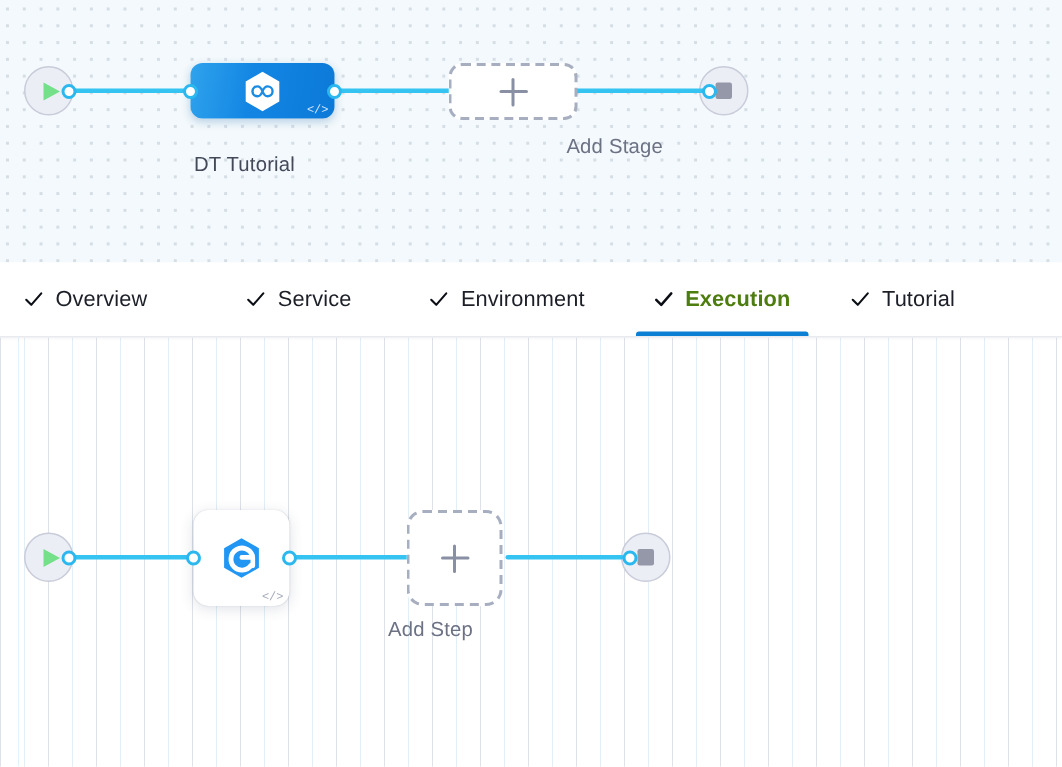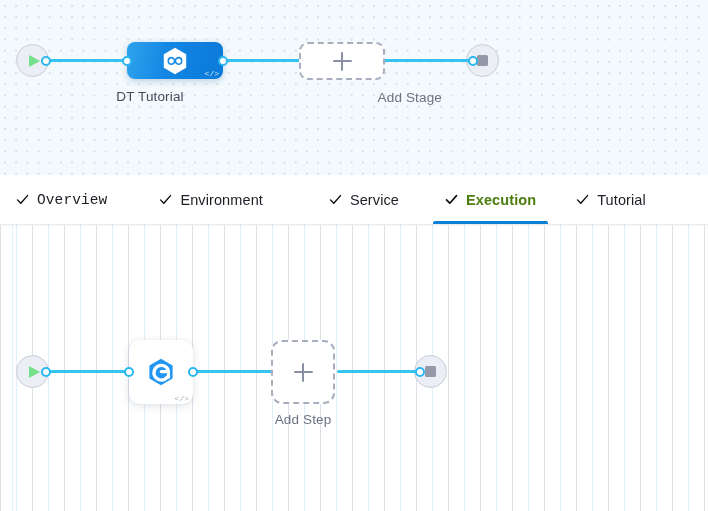--- a/index.html
+++ b/index.html
@@ -285,62 +285,62 @@
 
     <div class="stage-node" style="left:127px; top:42px;">
       <svg class="hex-icon" viewBox="0 0 26 28">
         <path d="M13 0.8 L24.2 7.3 L24.2 20.7 L13 27.2 L1.8 20.7 L1.8 7.3 Z" fill="#ffffff"></path>
         <path d="M9.6 10.6 a3.3 3.3 0 1 0 0 6.6 c1.9 0 2.7 -1.5 3.4 -3.3 c0.7 -1.8 1.5 -3.3 3.4 -3.3 a3.3 3.3 0 1 1 0 6.6 c-1.9 0 -2.7 -1.5 -3.4 -3.3 c-0.7 -1.8 -1.5 -3.3 -3.4 -3.3 Z" fill="none" stroke="#1b8ce4" stroke-width="1.6" stroke-linecap="round"></path>
       </svg>
       <span class="corner-code">&lt;/&gt;</span>
     </div>
     <div class="port" style="left:122px; top:56px;"></div>
     <div class="port" style="left:218px; top:56px;"></div>
-    <div class="node-caption" style="position:absolute; left:0; width:300px; top:89px; text-align:center; margin:0;">DT Tutorial</div>
+    <div class="node-caption" style="position:absolute; left:0; width:300px; top:89px; text-align:center; margin:13px;">DT Tutorial</div>
 
     <div class="add-node add-stage-box" style="left:299px; top:42px;">
       <div class="plus"></div>
     </div>
     <div class="add-caption" style="left:242px; width:200px; top:90px; text-align:right;">Add Stage</div>
 
     <div class="terminal" style="left:466px; top:44px;">
       <div class="stop-sq"></div>
     </div>
     <div class="port" style="left:468px; top:56px;"></div>
   </div>
 
   <div class="tab-bar">
 
-    <div class="tab" style="margin-left:16px;font-family:Liberation Mono, monospace;">
+    <div class="tab" style="margin-left:16px;">
       <span class="tab-check">
         <svg viewBox="0 0 14 14" width="13" height="13">
           <path d="M1.6 7.4 L5.2 11 L12.4 2.8" fill="none" stroke="currentColor" stroke-width="1.5" stroke-linecap="round" stroke-linejoin="round"></path>
         </svg>
       </span>
       <span class="tab-label">Overview</span>
 
     </div>
 
+    <div class="tab" style="margin-left:66px;">
+      <span class="tab-check">
+        <svg viewBox="0 0 14 14" width="13" height="13">
+          <path d="M1.6 7.4 L5.2 11 L12.4 2.8" fill="none" stroke="currentColor" stroke-width="1.5" stroke-linecap="round" stroke-linejoin="round"></path>
+        </svg>
+      </span>
+      <span class="tab-label">Service</span>
+
+    </div>
+
     <div class="tab" style="margin-left:52px;">
       <span class="tab-check">
         <svg viewBox="0 0 14 14" width="13" height="13">
           <path d="M1.6 7.4 L5.2 11 L12.4 2.8" fill="none" stroke="currentColor" stroke-width="1.5" stroke-linecap="round" stroke-linejoin="round"></path>
         </svg>
       </span>
       <span class="tab-label">Environment</span>
-
-    </div>
-
-    <div class="tab" style="margin-left:66px;">
-      <span class="tab-check">
-        <svg viewBox="0 0 14 14" width="13" height="13">
-          <path d="M1.6 7.4 L5.2 11 L12.4 2.8" fill="none" stroke="currentColor" stroke-width="1.5" stroke-linecap="round" stroke-linejoin="round"></path>
-        </svg>
-      </span>
-      <span class="tab-label">Service</span>
 
     </div>
 
     <div class="tab active" style="margin-left:34px; padding:0 12px;">
       <span class="tab-check">
         <svg viewBox="0 0 14 14" width="13" height="13">
           <path d="M1.6 7.4 L5.2 11 L12.4 2.8" fill="none" stroke="currentColor" stroke-width="1.8" stroke-linecap="round" stroke-linejoin="round"></path>
         </svg>
       </span>
       <span class="tab-label">Execution</span>
@@ -377,21 +377,21 @@
         <path d="M15.4 14.7 a4.0 4.0 0 1 0 3.0 6.6" fill="none" stroke="#1878c8" stroke-width="0"></path>
       </svg>
       <span class="corner-code dark">&lt;/&gt;</span>
     </div>
     <div class="port" style="left:124px; top:142px;"></div>
     <div class="port" style="left:188px; top:142px;"></div>
 
     <div class="add-node add-step-box" style="left:271px; top:115px;">
       <div class="plus"></div>
     </div>
-    <div class="add-caption" style="left:203px; width:200px; top:187px; text-align:center;">Add Step</div>
+    <div class="add-caption" style="left:187px; width:200px; top:187px; text-align:center;">Add Step</div>
 
     <div class="terminal" style="left:414px; top:130px;">
       <div class="stop-sq"></div>
     </div>
     <div class="port" style="left:415px; top:142px;"></div>
   </div>
 
 </div>
 
 </body></html>

